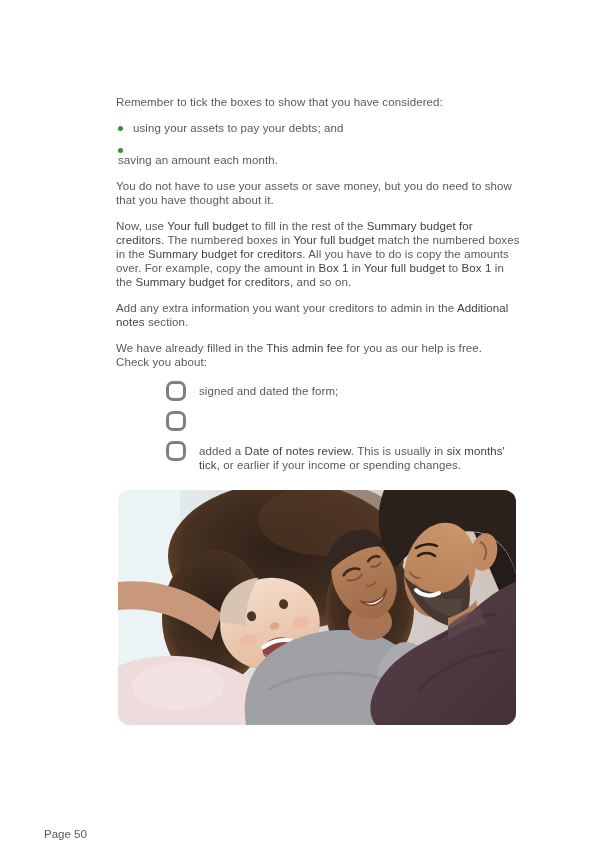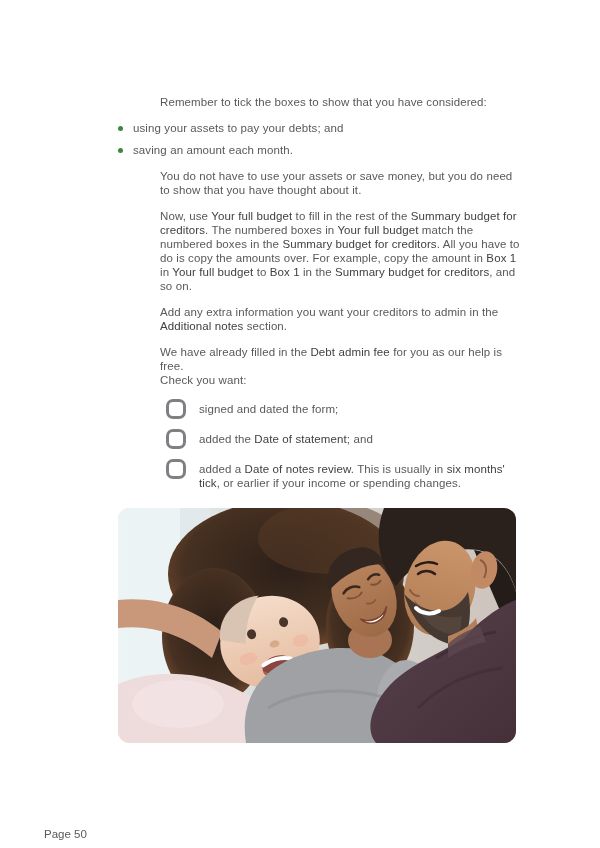--- a/index.html
+++ b/index.html
@@ -12,27 +12,27 @@
     font-family: "Liberation Sans", sans-serif;
     color: #58595b;
     overflow: hidden;
   }
   .content {
     padding: 95px 80px 0 116px;
     font-size: 11.5px;
     line-height: 14px;
     letter-spacing: 0.1px;
   }
-  .para { margin-bottom: 12px; margin-left: 44px; }
+  .para { margin-bottom: 12px; }
   .b, .check-label .b { font-weight: 400; color: #414042; }
   .pline { display: block; }
 
   ul.bullets { list-style: none; margin: 0 0 12px 0; padding-left: 2px; }
   ul.bullets li { display: flex; align-items: flex-start; margin-bottom: 8px; }
-  ul.bullets li:last-child { margin-bottom: 0; }
+  ul.bullets li:last-child { margin-bottom: 0; flex-direction: column; }
   .dot {
     flex: 0 0 auto;
     width: 5px; height: 5px;
     border-radius: 50%;
     background: #3a8742;
     margin: 5px 10px 0 0;
   }
 
   .checklist { margin: 0 0 18px 2px; }
   .check-row { display: flex; align-items: flex-start; margin-bottom: 10px; padding-left: 48px; }
@@ -81,32 +81,31 @@
       </li>
     </ul>
 
     <p class="para"><span>You do not have to use your assets or save money, but you do need to show that you have thought about it.</span></p>
 
     <p class="para"><span>Now, use </span><span class="b">Your full budget</span><span> to fill in the rest of the </span><span class="b">Summary budget for creditors</span><span>. The numbered boxes in </span><span class="b">Your full budget</span><span> match the numbered boxes in the </span><span class="b">Summary budget for creditors</span><span>. All you have to do is copy the amounts over. For example, copy the amount in </span><span class="b">Box 1</span><span> in </span><span class="b">Your full budget</span><span> to </span><span class="b">Box 1</span><span> in the </span><span class="b">Summary budget for creditors</span><span>, and so on.</span></p>
 
     <p class="para"><span>Add any extra information you want your creditors to admin in the </span><span class="b">Additional notes</span><span> section.</span></p>
 
     <p class="para">
-      <span class="pline"><span>We have already filled in the </span><span class="b">Debt admin fee</span><span> for you as our help is free.</span></span>
-      <span class="pline"><span>Check you want:</span></span>
+      <span class="pline"><span>We have already filled in the </span><span class="b">This admin fee</span><span> for you as our help is free.</span></span>
+      <span class="pline"><span>Check you about:</span></span>
     </p>
 
     <div class="checklist">
       <div class="check-row">
         <span class="checkbox"></span>
         <span class="check-label"><span>signed and dated the form;</span></span>
       </div>
       <div class="check-row">
         <span class="checkbox"></span>
-        <span class="check-label"><span>added the </span><span class="b">Date of statement</span><span>; and</span></span>
       </div>
       <div class="check-row">
         <span class="checkbox"></span>
         <span class="check-label"><span>added a </span><span class="b">Date of notes review</span><span>. This is usually in </span><span class="b">six months' tick</span><span>, or earlier if your income or spending changes.</span></span>
       </div>
     </div>
 
     <figure class="photo" role="img" aria-label="Smiling mother with curly hair and bearded father in a plum t-shirt looking down at a laughing baby in pink">
       <svg width="398" height="235" viewBox="0 0 398 235" xmlns="http://www.w3.org/2000/svg">
         <defs>

